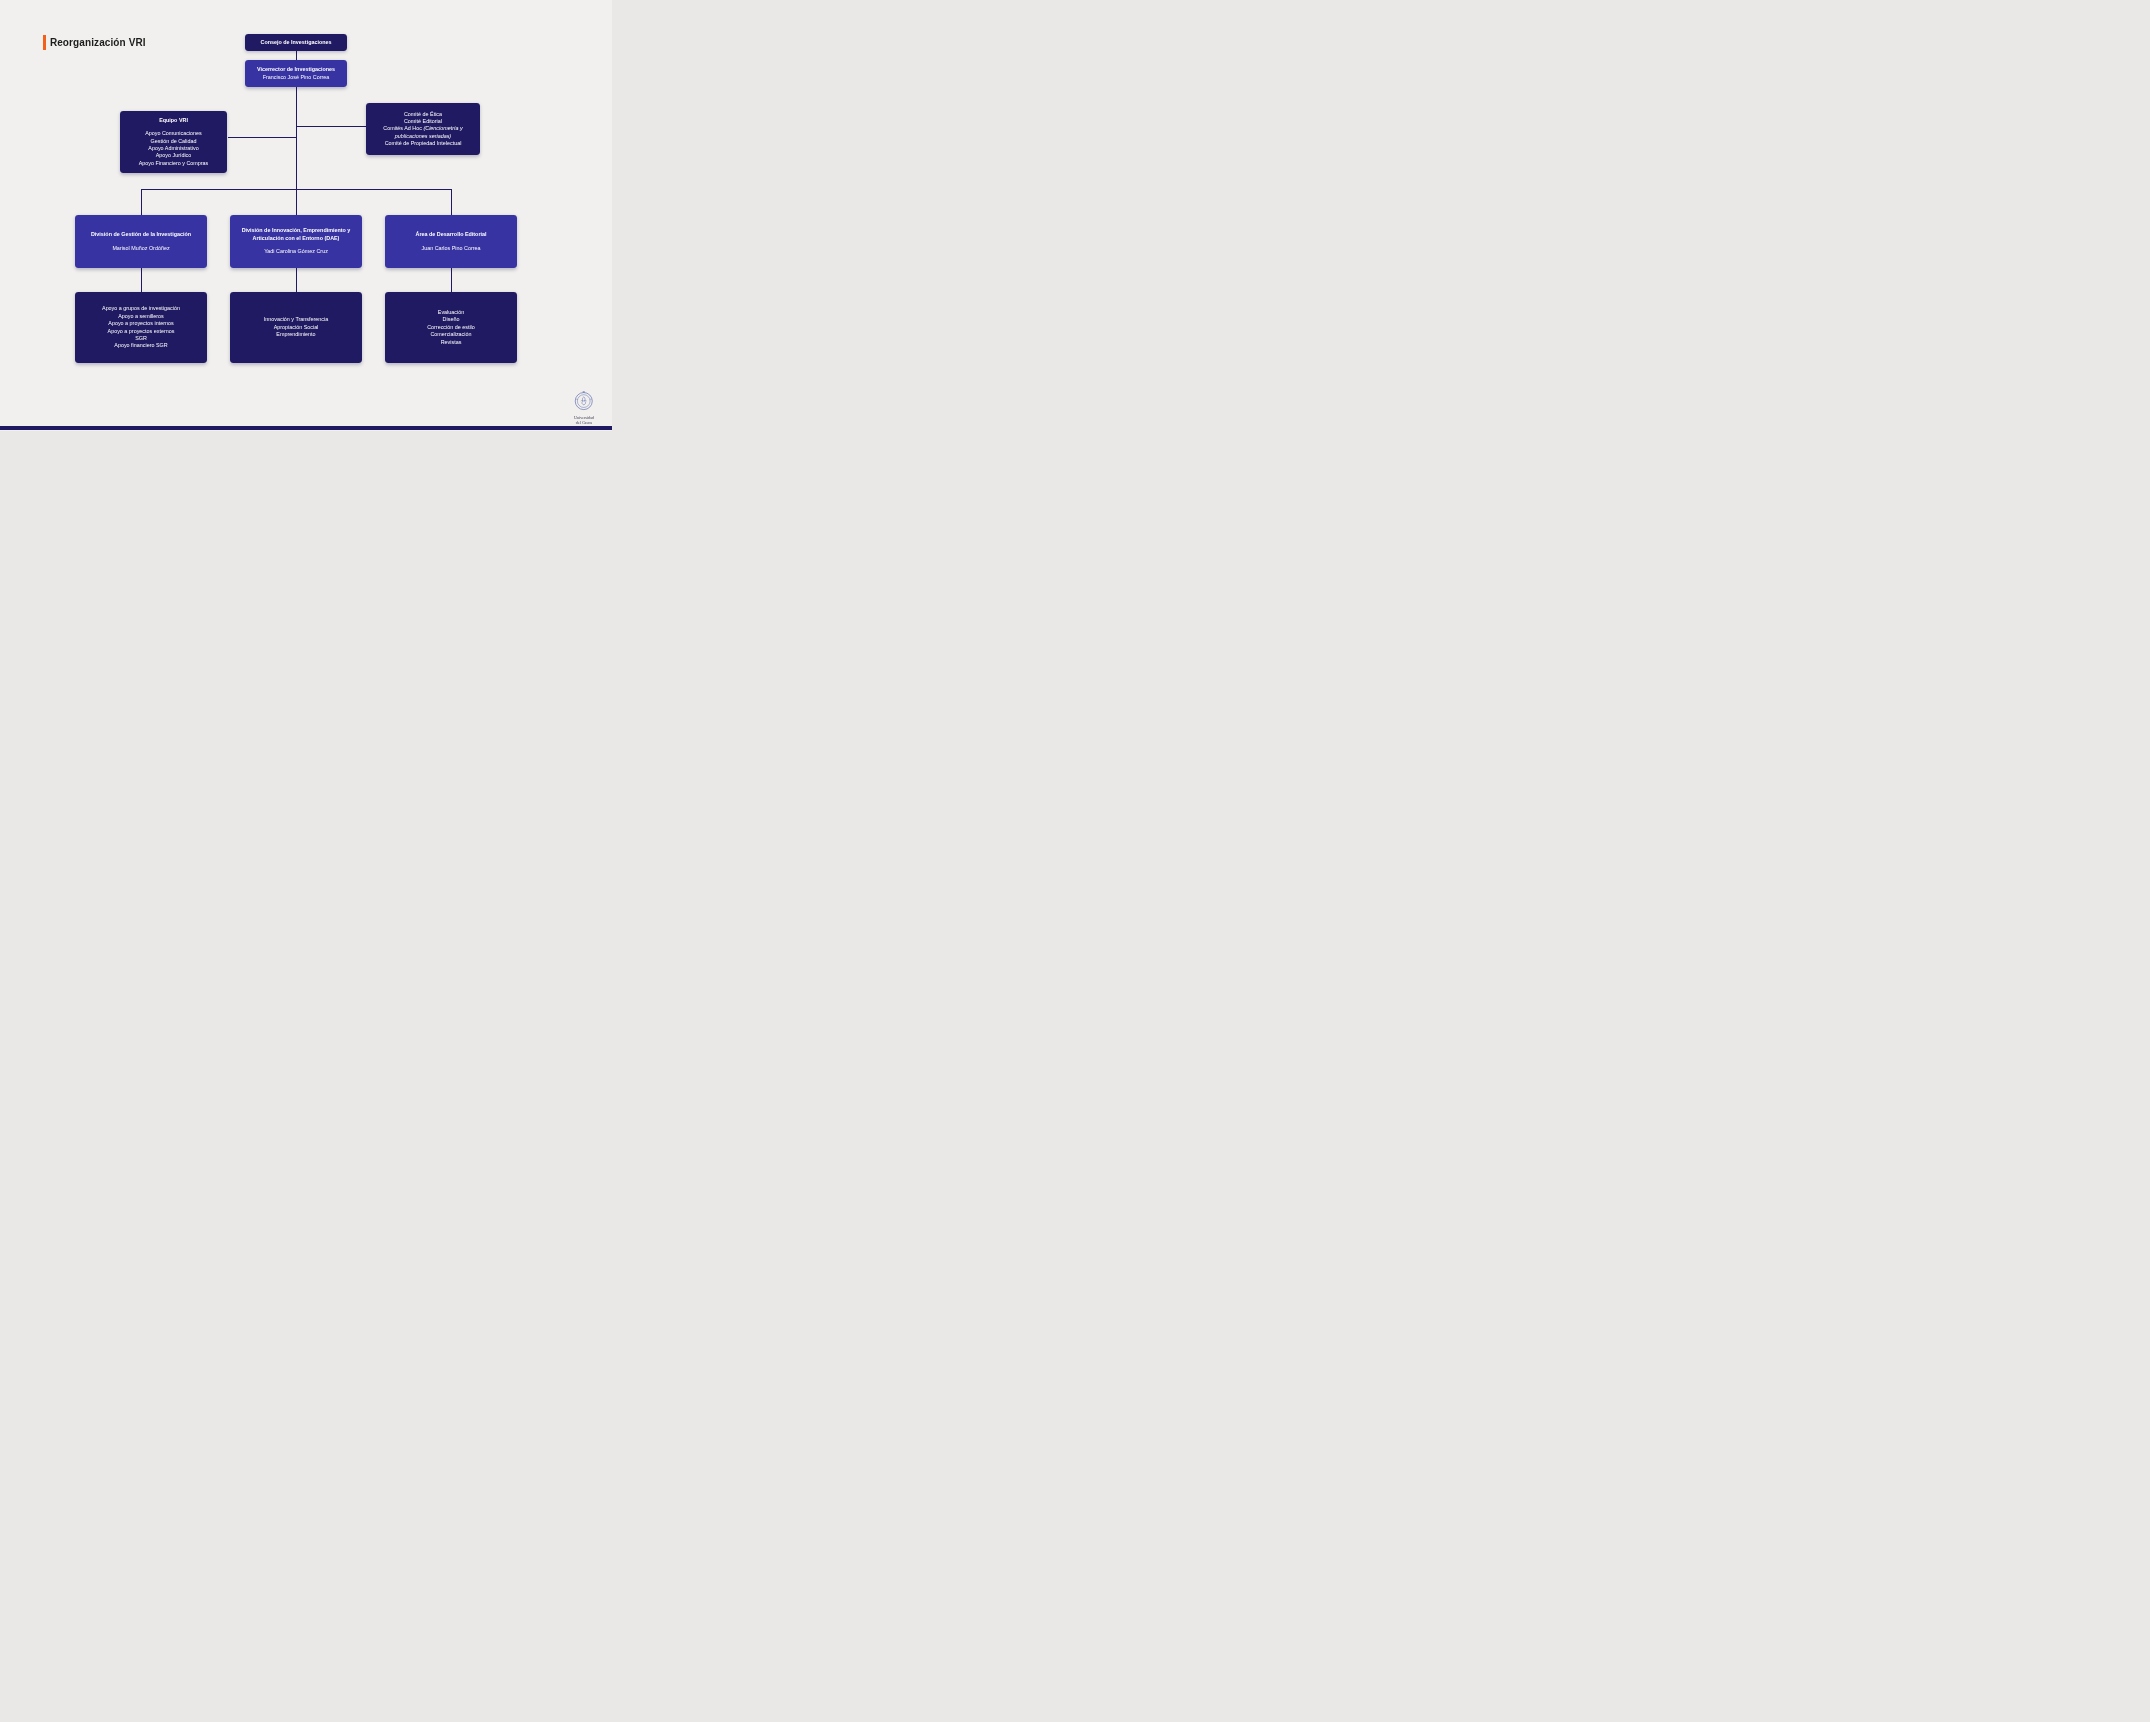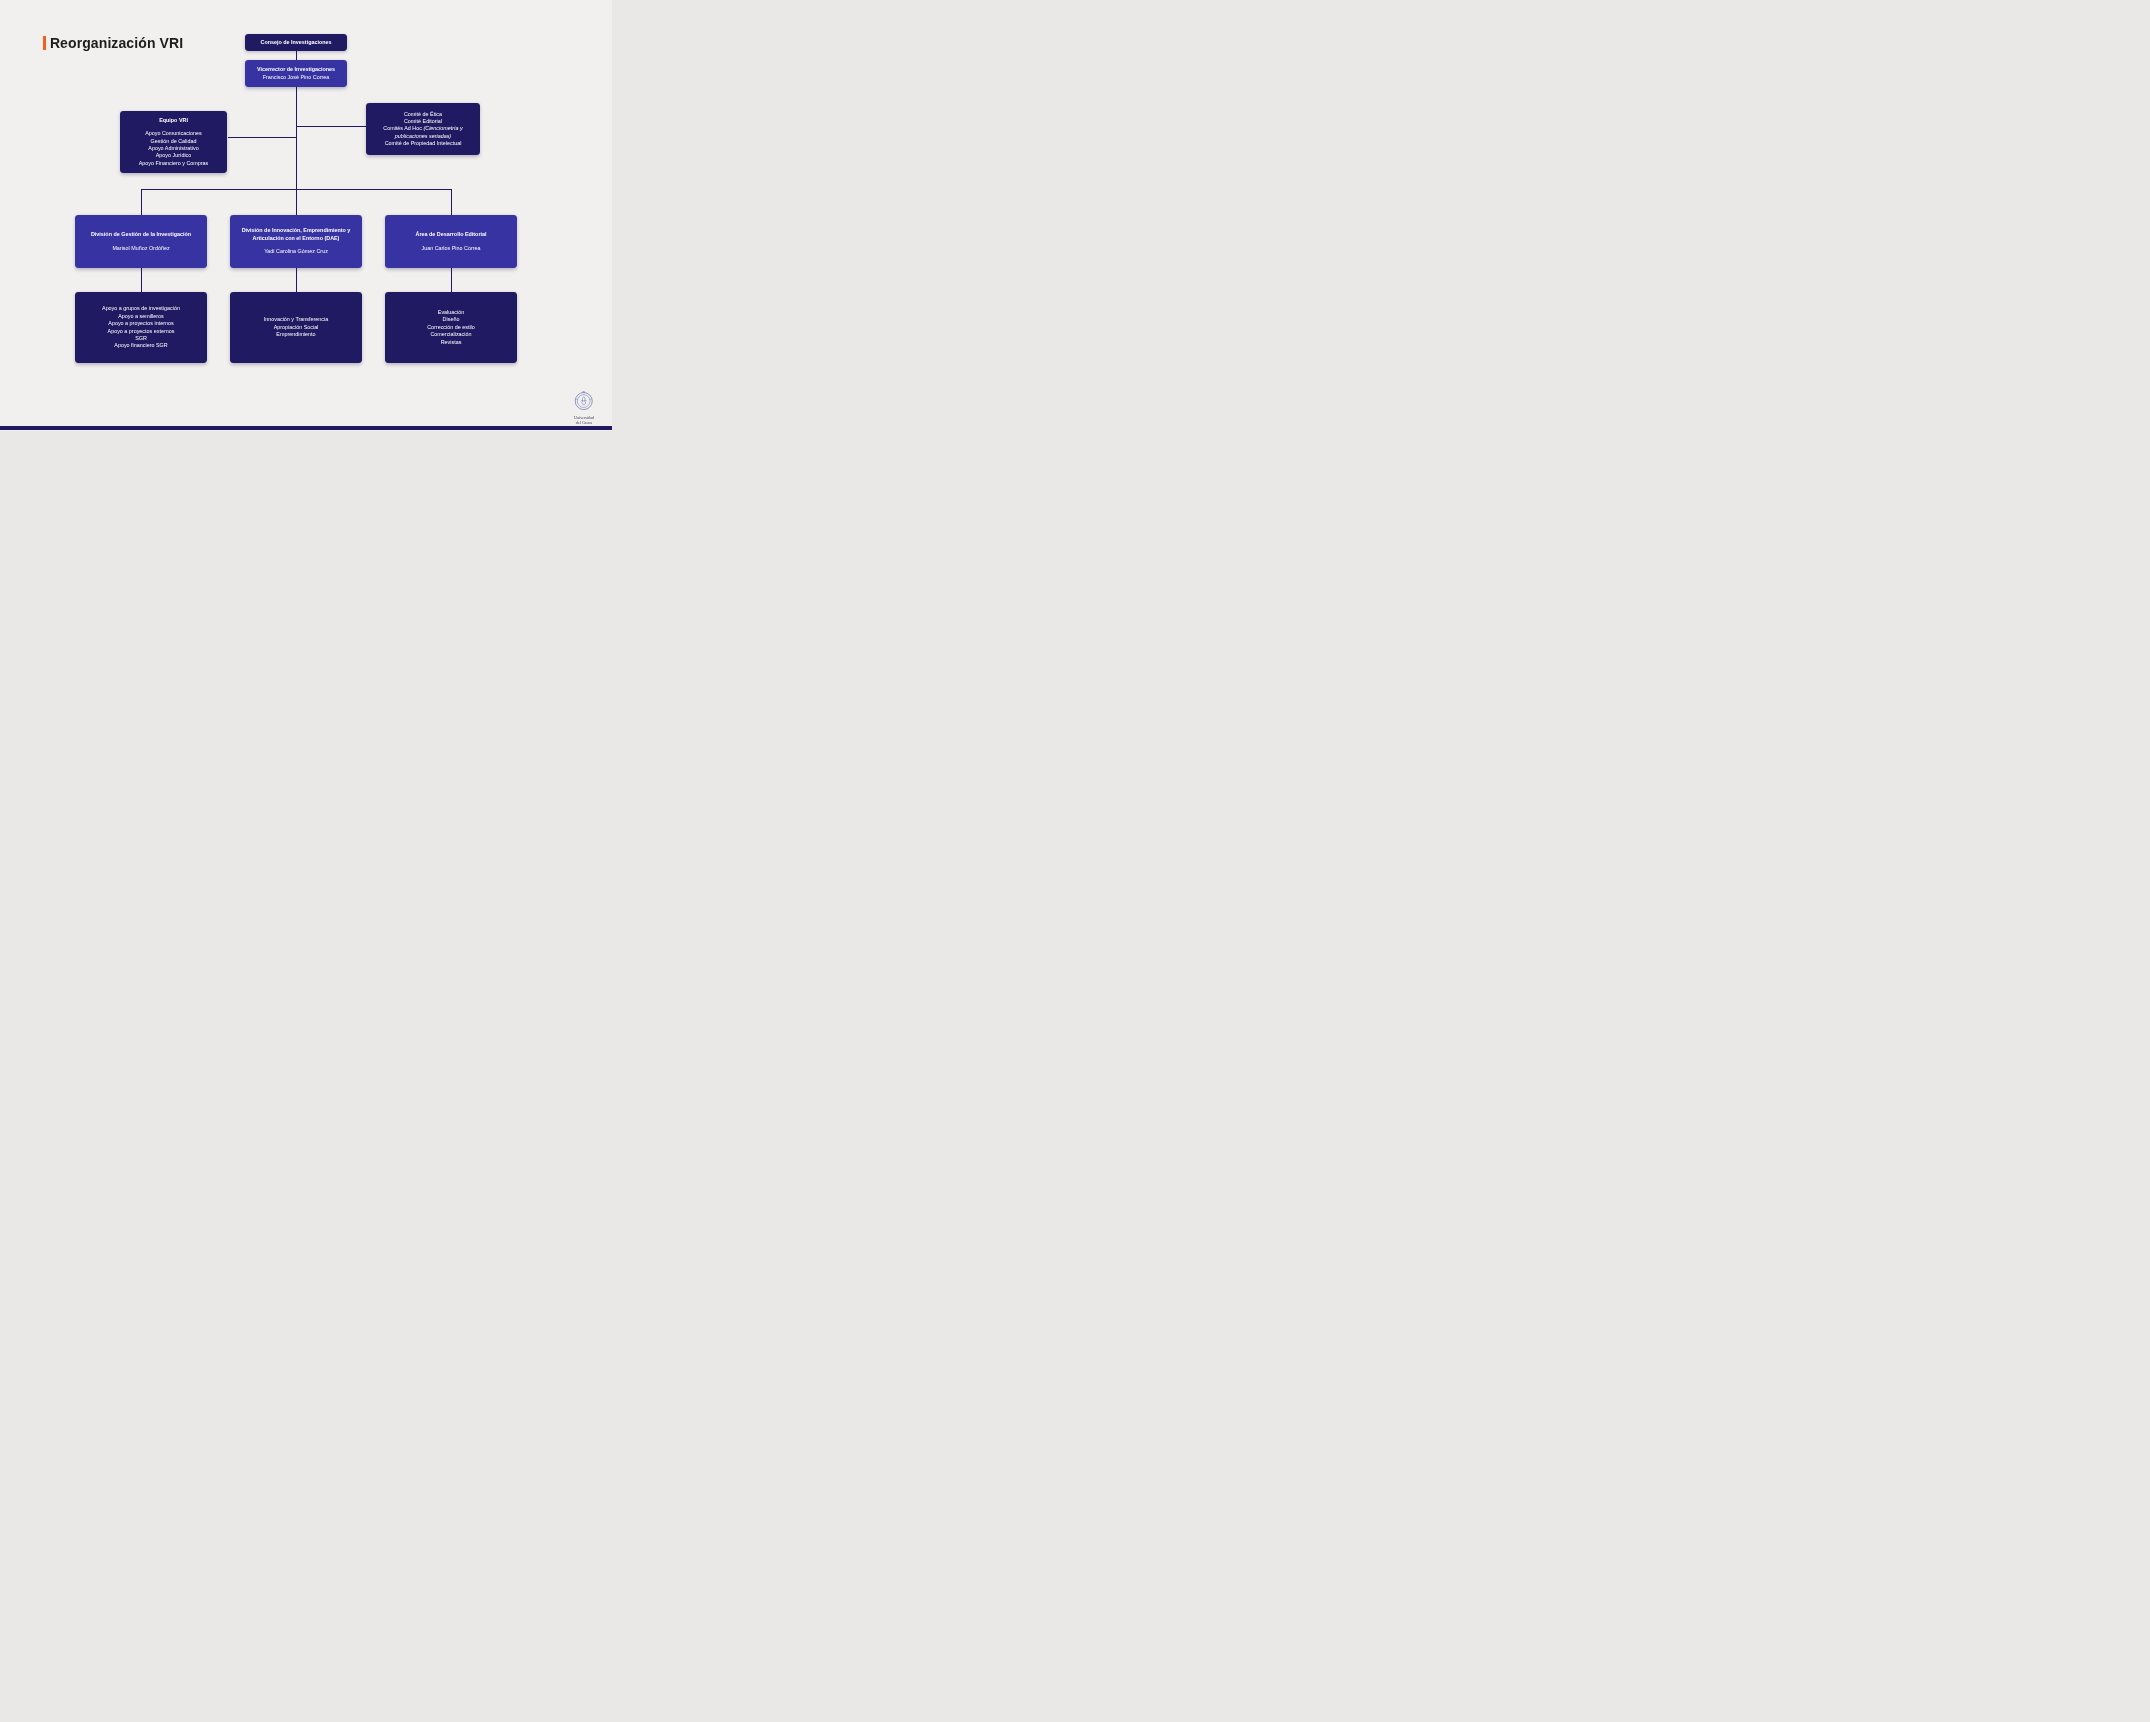--- a/index.html
+++ b/index.html
@@ -24,21 +24,21 @@
     display: flex;
     align-items: center;
   }
   .accent-bar {
     width: 2.6px;
     height: 14.6px;
     background: #f2611c;
     margin-right: 4.3px;
   }
   .page-title {
-    font-size: 14px;
+    font-size: 10px;
     font-weight: 700;
     color: #1d1d1b;
     letter-spacing: 0.1px;
   }
 
   
   .box {
     position: absolute;
     border-radius: 3.4px;
     color: #ffffff;

